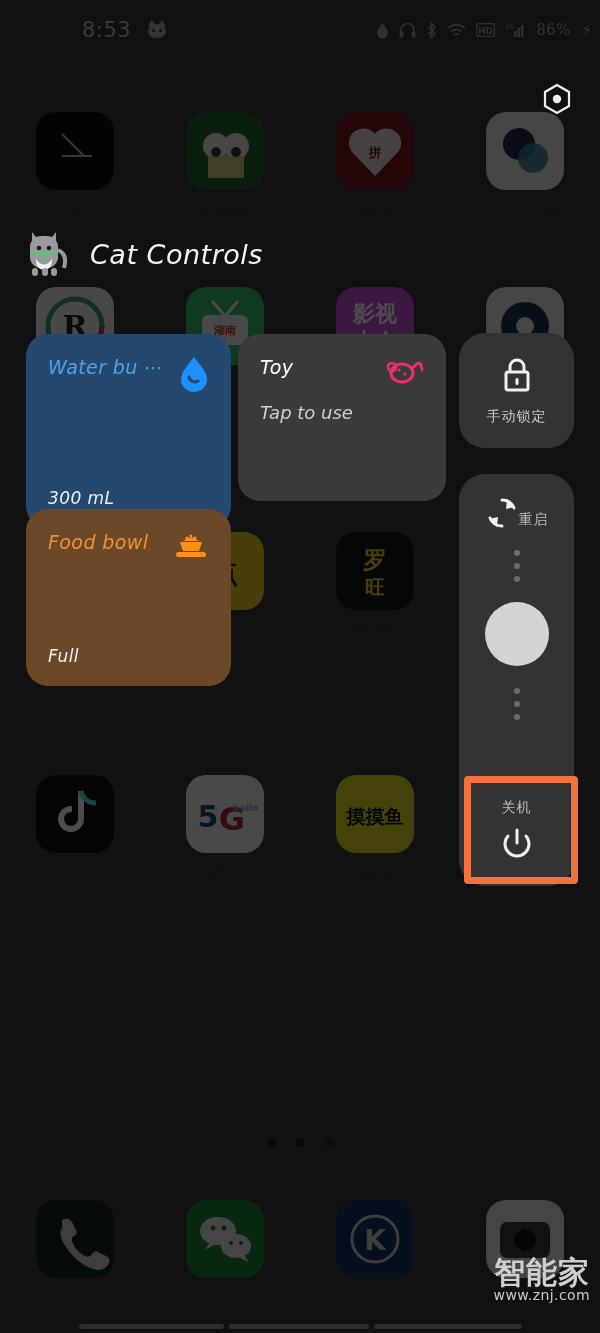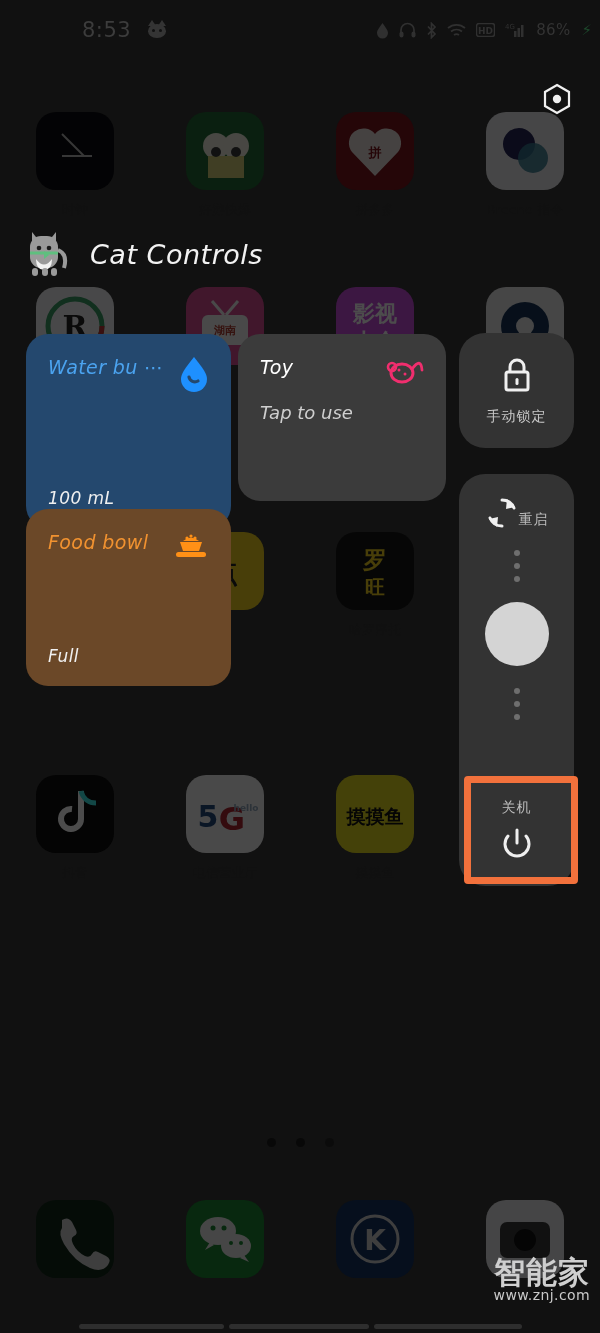--- a/index.html
+++ b/index.html
@@ -217,21 +217,21 @@
         <div class="icon" style="background:#f0f0f2">
           <svg width="78" height="78" viewBox="0 0 78 78">
               <circle cx="39" cy="39" r="27" fill="none" stroke="#2aa060" stroke-width="5"></circle>
               <circle cx="39" cy="39" r="27" fill="none" stroke="#d03030" stroke-width="5" stroke-dasharray="40 130"></circle>
               <text x="39" y="50" font-size="30" fill="#202020" text-anchor="middle" font-family="DejaVu Serif">R</text>
             </svg>
         </div>
         <div class="lbl"></div>
       </div>
       <div class="app">
-        <div class="icon" style="background:#ec4899">
+        <div class="icon" style="background:#22c55e">
           <svg width="78" height="78" viewBox="0 0 78 78">
               <rect x="16" y="28" width="46" height="30" rx="6" fill="#f4f4f4"></rect>
               <line x1="26" y1="14" x2="38" y2="28" stroke="#f4f4f4" stroke-width="3"></line>
               <line x1="52" y1="14" x2="40" y2="28" stroke="#f4f4f4" stroke-width="3"></line>
               <text x="39" y="47" font-size="11" fill="#c0392b" text-anchor="middle" font-family="DejaVu Sans">湖南</text>
             </svg>
         </div>
         <div class="lbl"></div>
       </div>
       <div class="app">
@@ -474,21 +474,21 @@
   <div class="card" id="card-water">
     <div class="toprow">
       <div class="name">Water bu ⋯</div>
       <div>
         <svg width="30" height="36" viewBox="0 0 30 36">
           <path d="M15 1 C6 12 2 18 2 23 a13 13 0 0 0 26 0 C28 18 24 12 15 1z" fill="#1e90ff"></path>
           <path d="M10 21 a6 6 0 0 0 9 4" fill="none" stroke="#24486e" stroke-width="3.2" stroke-linecap="round"></path>
         </svg>
       </div>
     </div>
-    <div class="value">100 mL</div>
+    <div class="value">300 mL</div>
   </div>
 
   <div class="card" id="card-toy">
     <div class="toprow">
       <div class="name">Toy</div>
       <div>
         <svg width="38" height="28" viewBox="0 0 38 28">
           <ellipse cx="16" cy="17" rx="11" ry="9" fill="none" stroke="#f02e6e" stroke-width="3"></ellipse>
           <circle cx="6" cy="11" r="4" fill="none" stroke="#f02e6e" stroke-width="2.6"></circle>
           <circle cx="13" cy="14" r="1.5" fill="#f02e6e"></circle>

